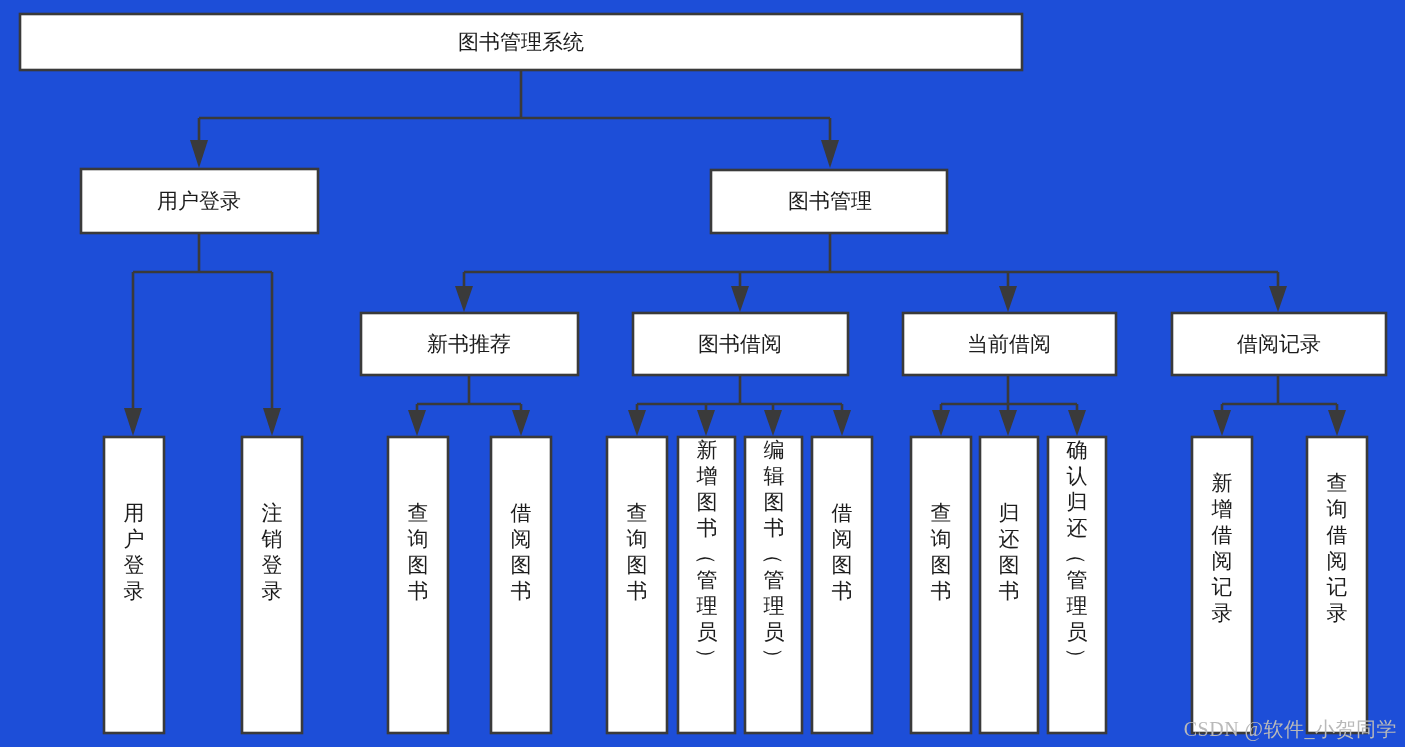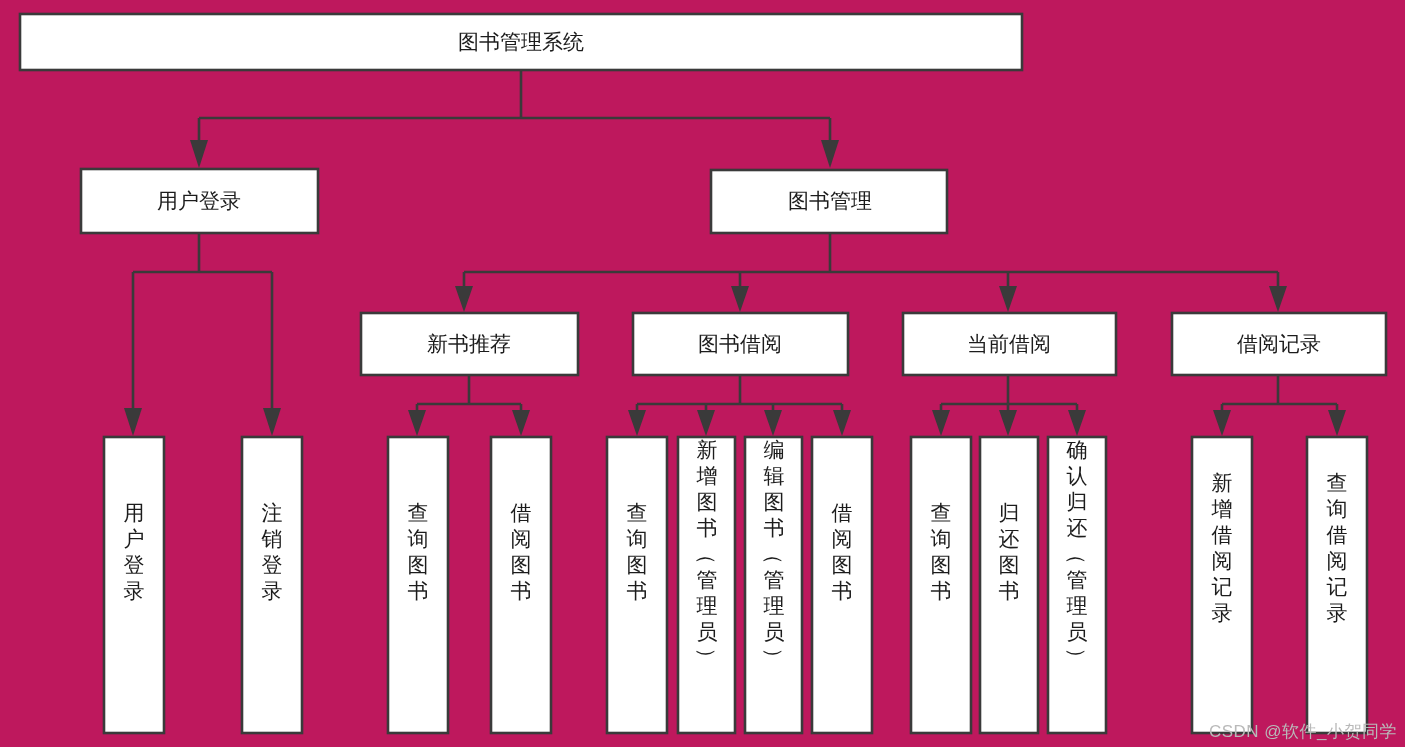--- a/index.html
+++ b/index.html
@@ -7,21 +7,21 @@
     padding: 0;
     background: #ffffff;
   }
   body {
     font-family: "Liberation Sans", "DejaVu Sans", sans-serif;
   }
   #stage {
     position: relative;
     width: 1405px;
     height: 747px;
-    background: #be185d;
+    background: #1d4ed8;
     overflow: hidden;
   }
   #diagram {
     position: absolute;
     left: 0;
     top: 0;
     width: 1405px;
     height: 747px;
     display: block;
   }
@@ -50,22 +50,22 @@
   .leaf-label-char {
     fill: #1c1c1c;
     font-family: "Liberation Sans", "DejaVu Sans", sans-serif;
     font-size: 21px;
     text-anchor: middle;
   }
   .watermark {
     position: absolute;
     right: 8px;
     bottom: 4px;
-    font-family: Liberation Sans, sans-serif;
-    font-size: 17px;
+    font-family: Liberation Serif, serif;
+    font-size: 20px;
     color: #b9b9b9;
     letter-spacing: 0.5px;
     white-space: nowrap;
     user-select: none;
   }
 </style>
 </head>
 <body>
 
 <div id="stage">

